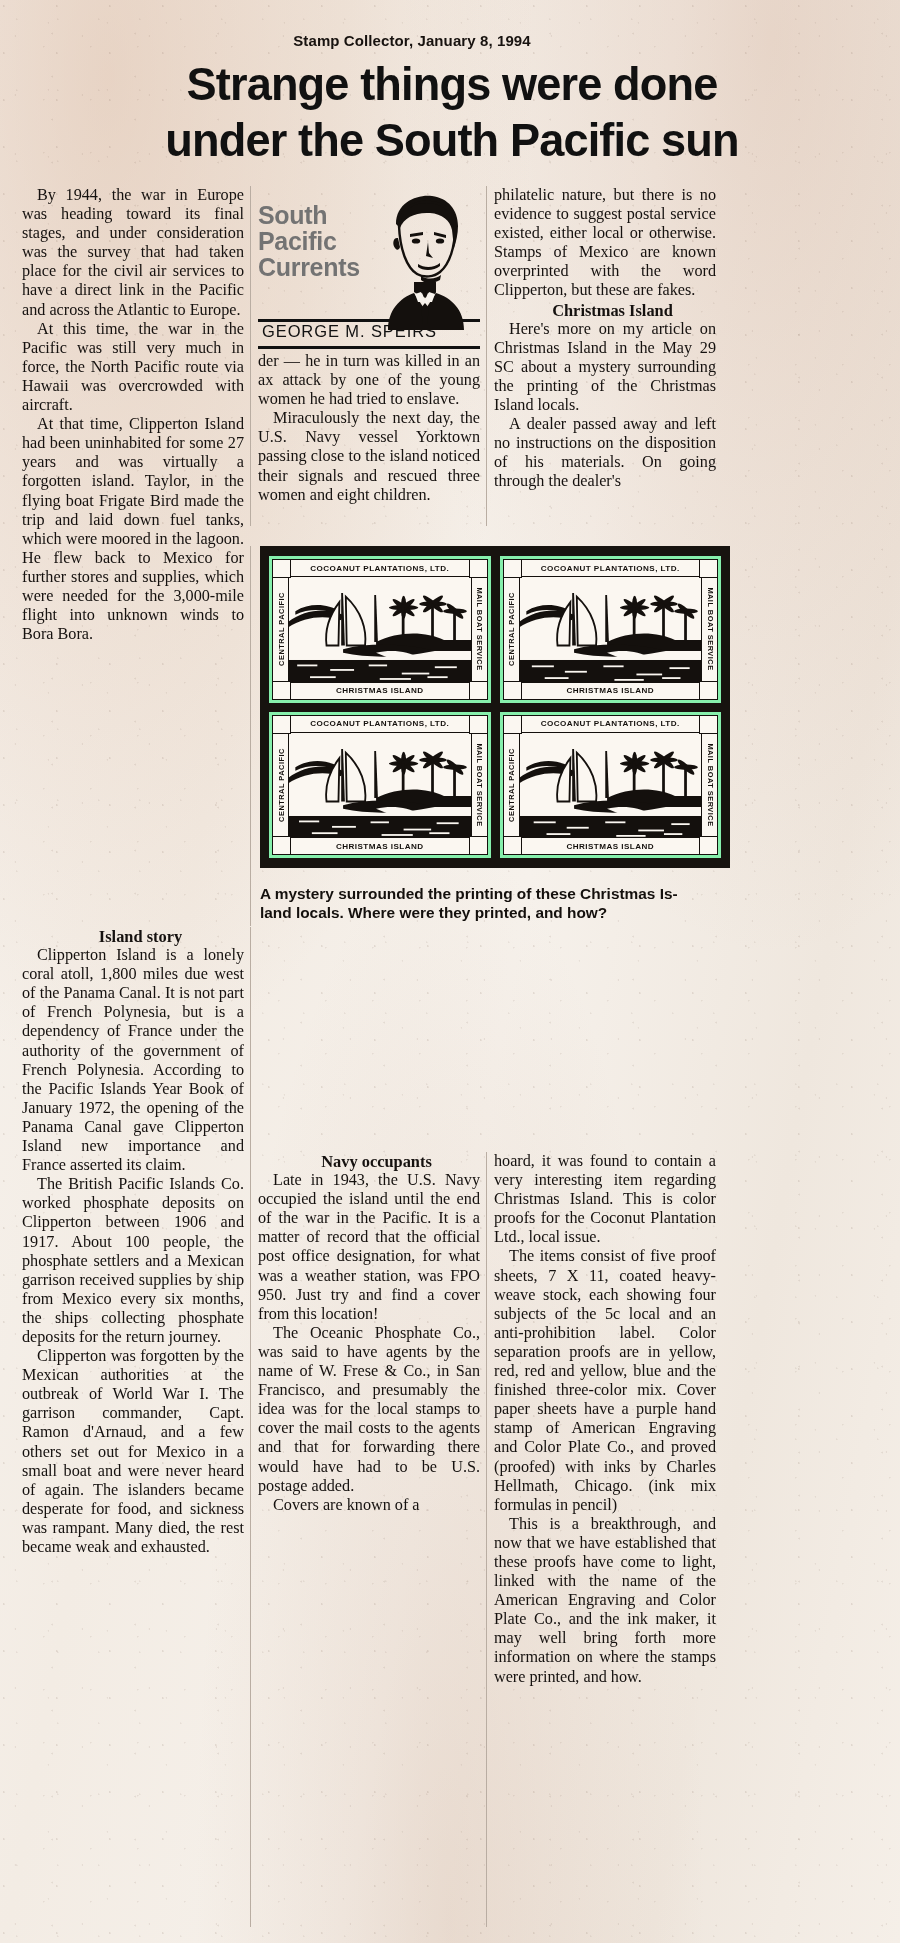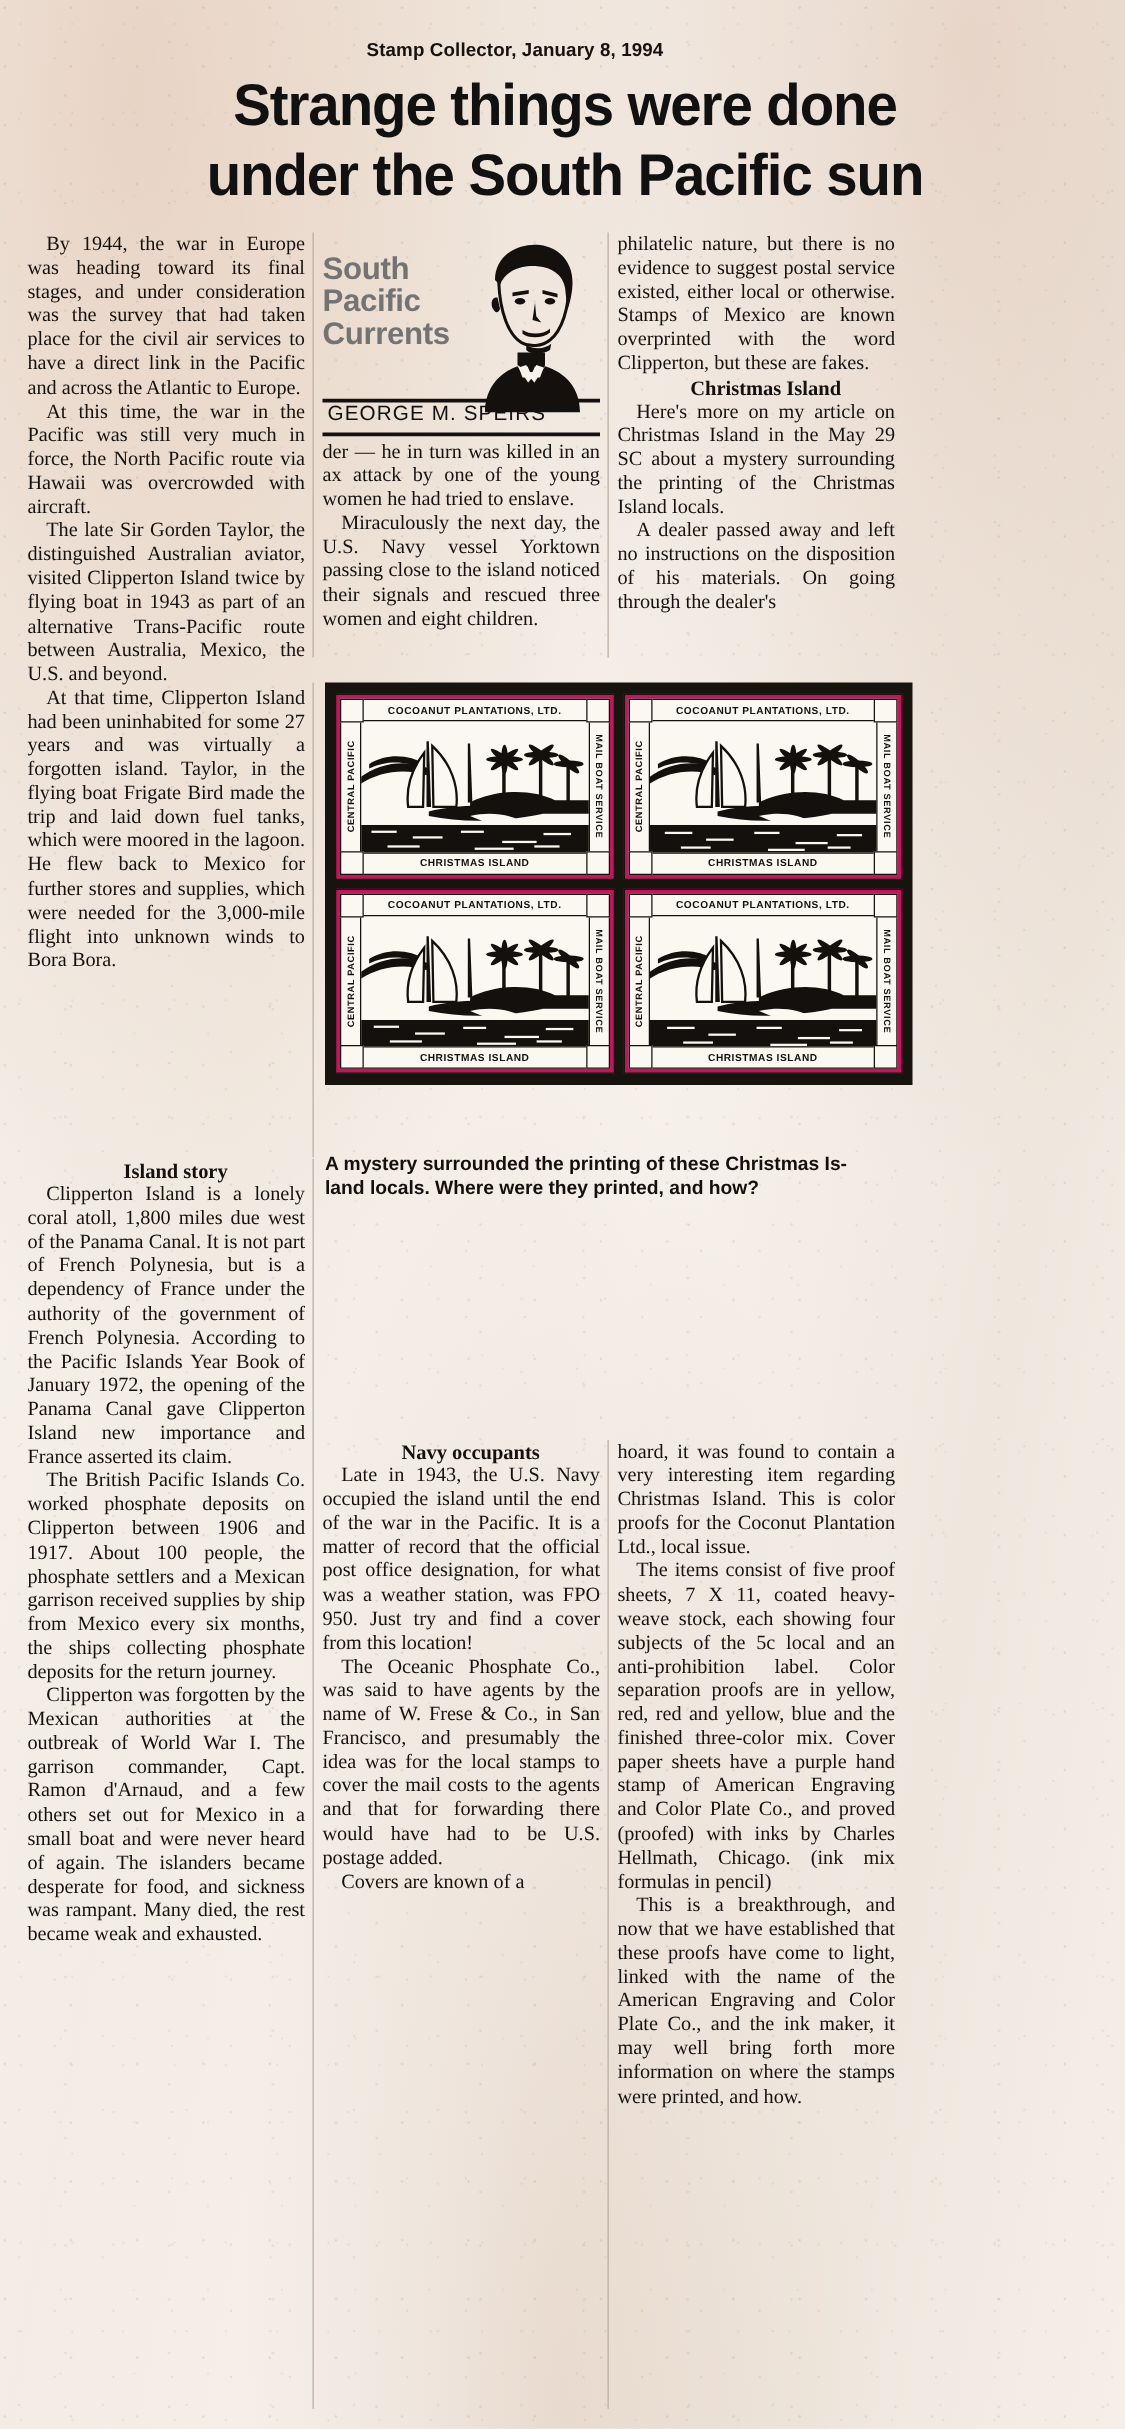--- a/index.html
+++ b/index.html
@@ -109,21 +109,21 @@
     position:absolute;left:260px;top:546px;width:470px;height:322px;
     background:#17130f;
     padding:0;
   }
   .stampgrid{
     position:absolute;left:8px;top:9px;width:454px;height:304px;
     display:grid;grid-template-columns:1fr 1fr;grid-template-rows:1fr 1fr;
     gap:7px;
   }
   .stamp{
-    position:relative;background:#be185d;overflow:hidden;
+    position:relative;background:#86efac;overflow:hidden;
     border:1px solid #17130f;
   }
   .s-top,.s-bot{
     position:absolute;left:20px;right:20px;height:16px;
     background:#fbf7f1;border:1.4px solid #14100d;
     display:flex;align-items:center;justify-content:center;
     font-family:"Liberation Sans", sans-serif;
     font-weight:bold;font-size:8.1px;letter-spacing:.45px;
     color:#14100d;white-space:nowrap;
   }
@@ -143,21 +143,21 @@
     font-weight:bold;font-size:7.4px;letter-spacing:.5px;
     color:#14100d;white-space:nowrap;
   }
   .s-right .vtext{transform:translate(-50%,-50%) rotate(90deg);}
   .vignette{position:absolute;left:19px;right:19px;top:19px;bottom:19px;overflow:hidden;background:#fbf7f1;}
   .corner{position:absolute;width:17px;height:17px;background:#fbf7f1;border:1.3px solid #14100d;}
   .c-tl{left:3px;top:3px;} .c-tr{right:3px;top:3px;}
   .c-bl{left:3px;bottom:3px;} .c-br{right:3px;bottom:3px;}
 
   #caption{
-    position:absolute;left:260px;top:922px;width:470px;
+    position:absolute;left:260px;top:884px;width:470px;
     font-family:"Liberation Sans", sans-serif;
     font-weight:bold;font-size:15.4px;line-height:19px;
     color:#14100d;
   }
 </style>
 </head>
 <body>
 
 <div id="paper"></div>
 <div id="speck"></div>
@@ -219,21 +219,20 @@
       <path d="M49 104 L55 102 L59 112 L52 112 Z" fill="#f7f2ec"></path>
       <path d="M69 104 L63 102 L59 112 L66 112 Z" fill="#f7f2ec"></path>
 
       <path d="M59 113 L63 118 L61 134 L57 134 L55 118 Z"></path>
     </g>
   </svg>
 
   <div class="col colA" id="colA1">
     <p>By 1944, the war in Europe was heading toward its final stages, and under consideration was the survey that had taken place for the civil air services to have a direct link in the Pacific and across the Atlantic to Europe.</p>
     <p>At this time, the war in the Pacific was still very much in force, the North Pacific route via Hawaii was overcrowded with aircraft.</p>
-    <p>The late Sir Gorden Taylor, the distinguished Australian aviator, visited Clipperton Island twice by flying boat in 1943 as part of an alternative Trans-Pacific route between Australia, Mexico, the U.S. and beyond.</p>
     <p>At that time, Clipperton Island had been uninhabited for some 27 years and was virtually a forgotten island. Taylor, in the flying boat Frigate Bird made the trip and laid down fuel tanks, which were moored in the lagoon. He flew back to Mexico for further stores and supplies, which were needed for the 3,000-mile flight into unknown winds to Bora Bora.</p>
   </div>
 
   <div class="col colA" id="colA2">
     <p class="subhead">Island story</p>
     <p>Clipperton Island is a lonely coral atoll, 1,800 miles due west of the Panama Canal. It is not part of French Polynesia, but is a dependency of France under the authority of the government of French Polynesia. According to the Pacific Islands Year Book of January 1972, the opening of the Panama Canal gave Clipperton Island new importance and France asserted its claim.</p>
     <p>The British Pacific Islands Co. worked phosphate deposits on Clipperton between 1906 and 1917. About 100 people, the phosphate settlers and a Mexican garrison received supplies by ship from Mexico every six months, the ships collecting phosphate deposits for the return journey.</p>
     <p>Clipperton was forgotten by the Mexican authorities at the outbreak of World War I. The garrison commander, Capt. Ramon d'Arnaud, and a few others set out for Mexico in a small boat and were never heard of again. The islanders became desperate for food, and sickness was rampant. Many died, the rest became weak and exhausted.</p>
   </div>
 

